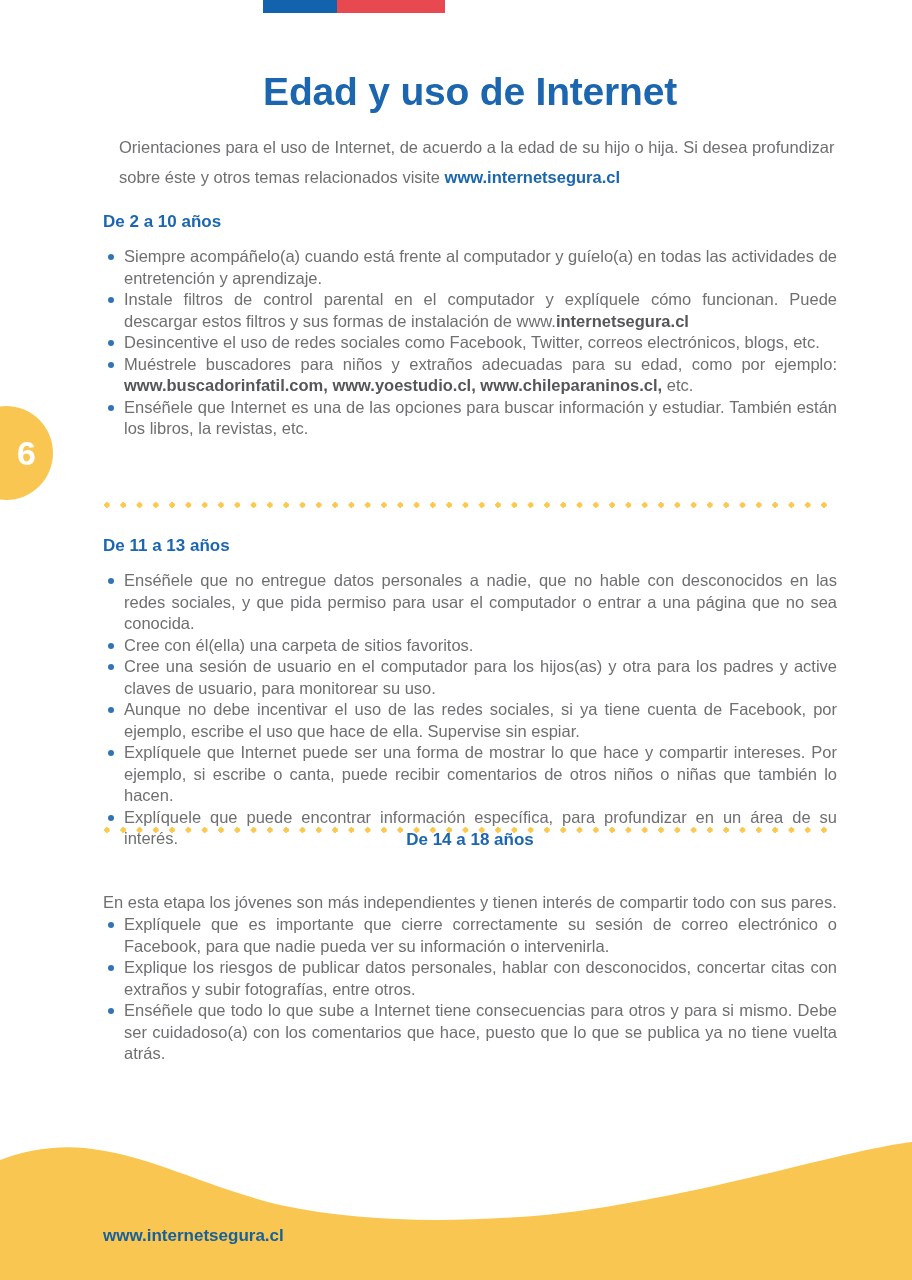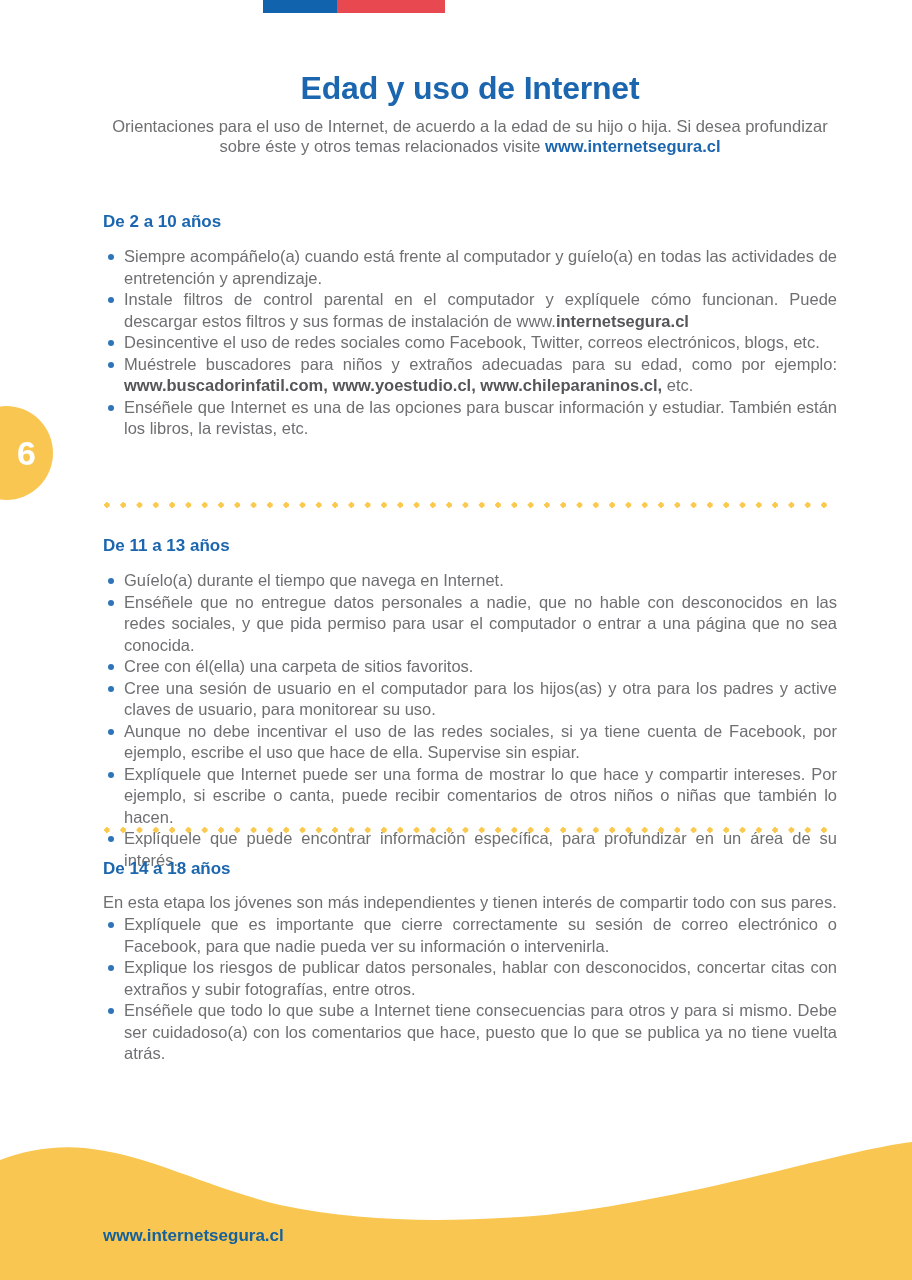--- a/index.html
+++ b/index.html
@@ -10,36 +10,36 @@
   }
   
   .ribbon{position:absolute;top:0;height:13px;}
   .ribbon.blue{left:263px;width:74px;background:#1263AE;}
   .ribbon.red{left:337px;width:108px;background:#E84850;}
 
   
   .abs{position:absolute;left:103px;width:734px;}
 
   .page-title{
-    top:70px;text-align:center;color:#1B66AE;font-size:32px;font-weight:bold;
+    top:70px;text-align:center;color:#1B66AE;font-size:39px;font-weight:bold;
     margin:0;letter-spacing:-0.2px;
   }
   .intro{
-    top:116px;color:#6E6F71;font-size:16.5px;line-height:20px;margin:0;text-align:center;
+    top:116px;color:#6E6F71;font-size:16.5px;line-height:30px;margin:16px;
   }
   .link-blue{color:#1B66AE;font-weight:bold;text-decoration:none;}
 
   .section-heading{
     color:#1B66AE;font-size:17px;font-weight:bold;margin:0;line-height:26px;
   }
   .sec1-heading{top:209px;}
   .sec1-list{top:246px;}
   .sec2-heading{top:533px;}
   .sec2-list{top:570px;}
-  .sec3-heading{top:856px;}
+  .sec3-heading{top:827px;text-align:center;}
   .sec3-intro{top:892px;color:#6E6F71;font-size:16.5px;line-height:21.5px;margin:0;}
   .sec3-list{top:914px;}
 
   ul.bullets{list-style:none;margin:0;padding:0;}
   ul.bullets li{
     position:relative;padding-left:21px;color:#6E6F71;font-size:16.5px;
     line-height:21.5px;text-align:justify;
   }
   ul.bullets li::before{
     content:"";position:absolute;left:5px;top:8px;width:6px;height:6px;
@@ -89,21 +89,20 @@
   </ul>
 
 <div class="page-badge">
   <span>6</span>
 </div>
 
 <div class="abs dotted-sep sep1"></div>
 
 <h2 class="abs section-heading sec2-heading">De 11 a 13 años</h2>
 <ul class="abs bullets sec2-list">
-    <li><span>Guíelo(a) durante el tiempo que navega en Internet.</span></li>
     <li><span>Enséñele que no entregue datos personales a nadie, que no hable con desconocidos en las redes sociales, y que pida permiso para usar el computador o entrar a una página que no sea conocida.</span></li>
     <li><span>Cree con él(ella) una carpeta de sitios favoritos.</span></li>
     <li><span>Cree una sesión de usuario en el computador para los hijos(as) y otra para los padres y active claves de usuario, para monitorear su uso.</span></li>
     <li><span>Aunque no debe incentivar el uso de las redes sociales, si ya tiene cuenta de Facebook, por ejemplo, escribe el uso que hace de ella. Supervise sin espiar.</span></li>
     <li><span>Explíquele que Internet puede ser una forma de mostrar lo que hace y compartir intereses. Por ejemplo, si escribe o canta, puede recibir comentarios de otros niños o niñas que también lo hacen.</span></li>
     <li><span>Explíquele que puede encontrar información específica, para profundizar en un área de su interés.</span></li>
   </ul>
 
 <div class="abs dotted-sep sep2"></div>
 

